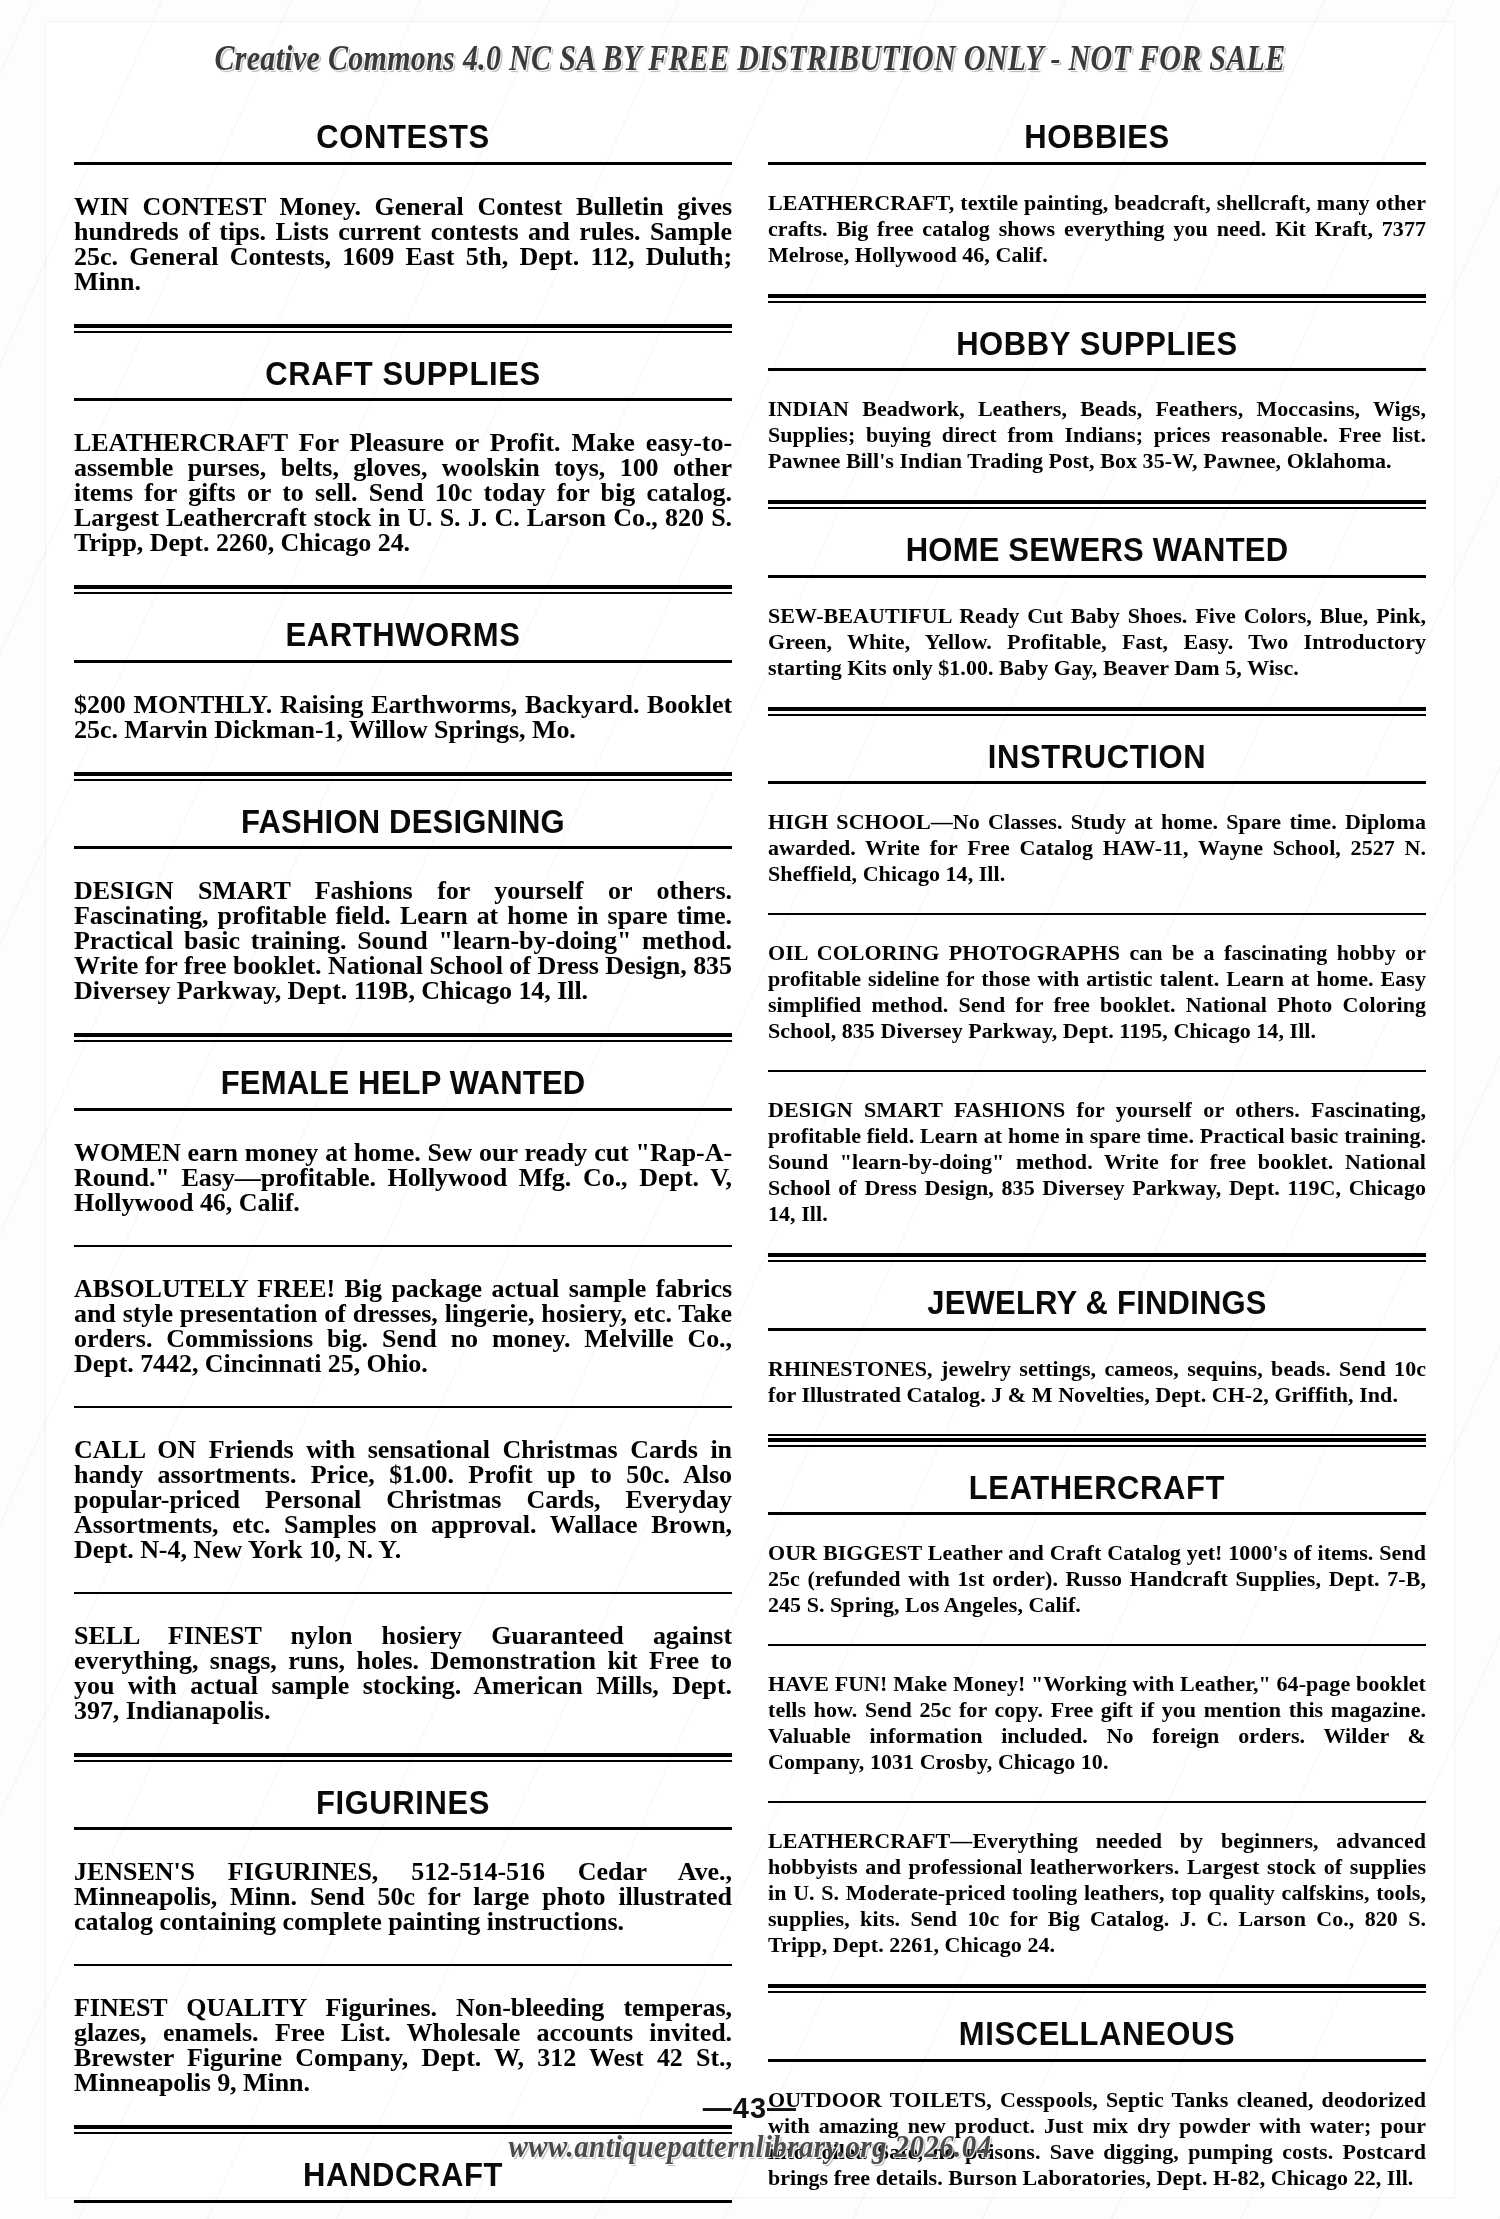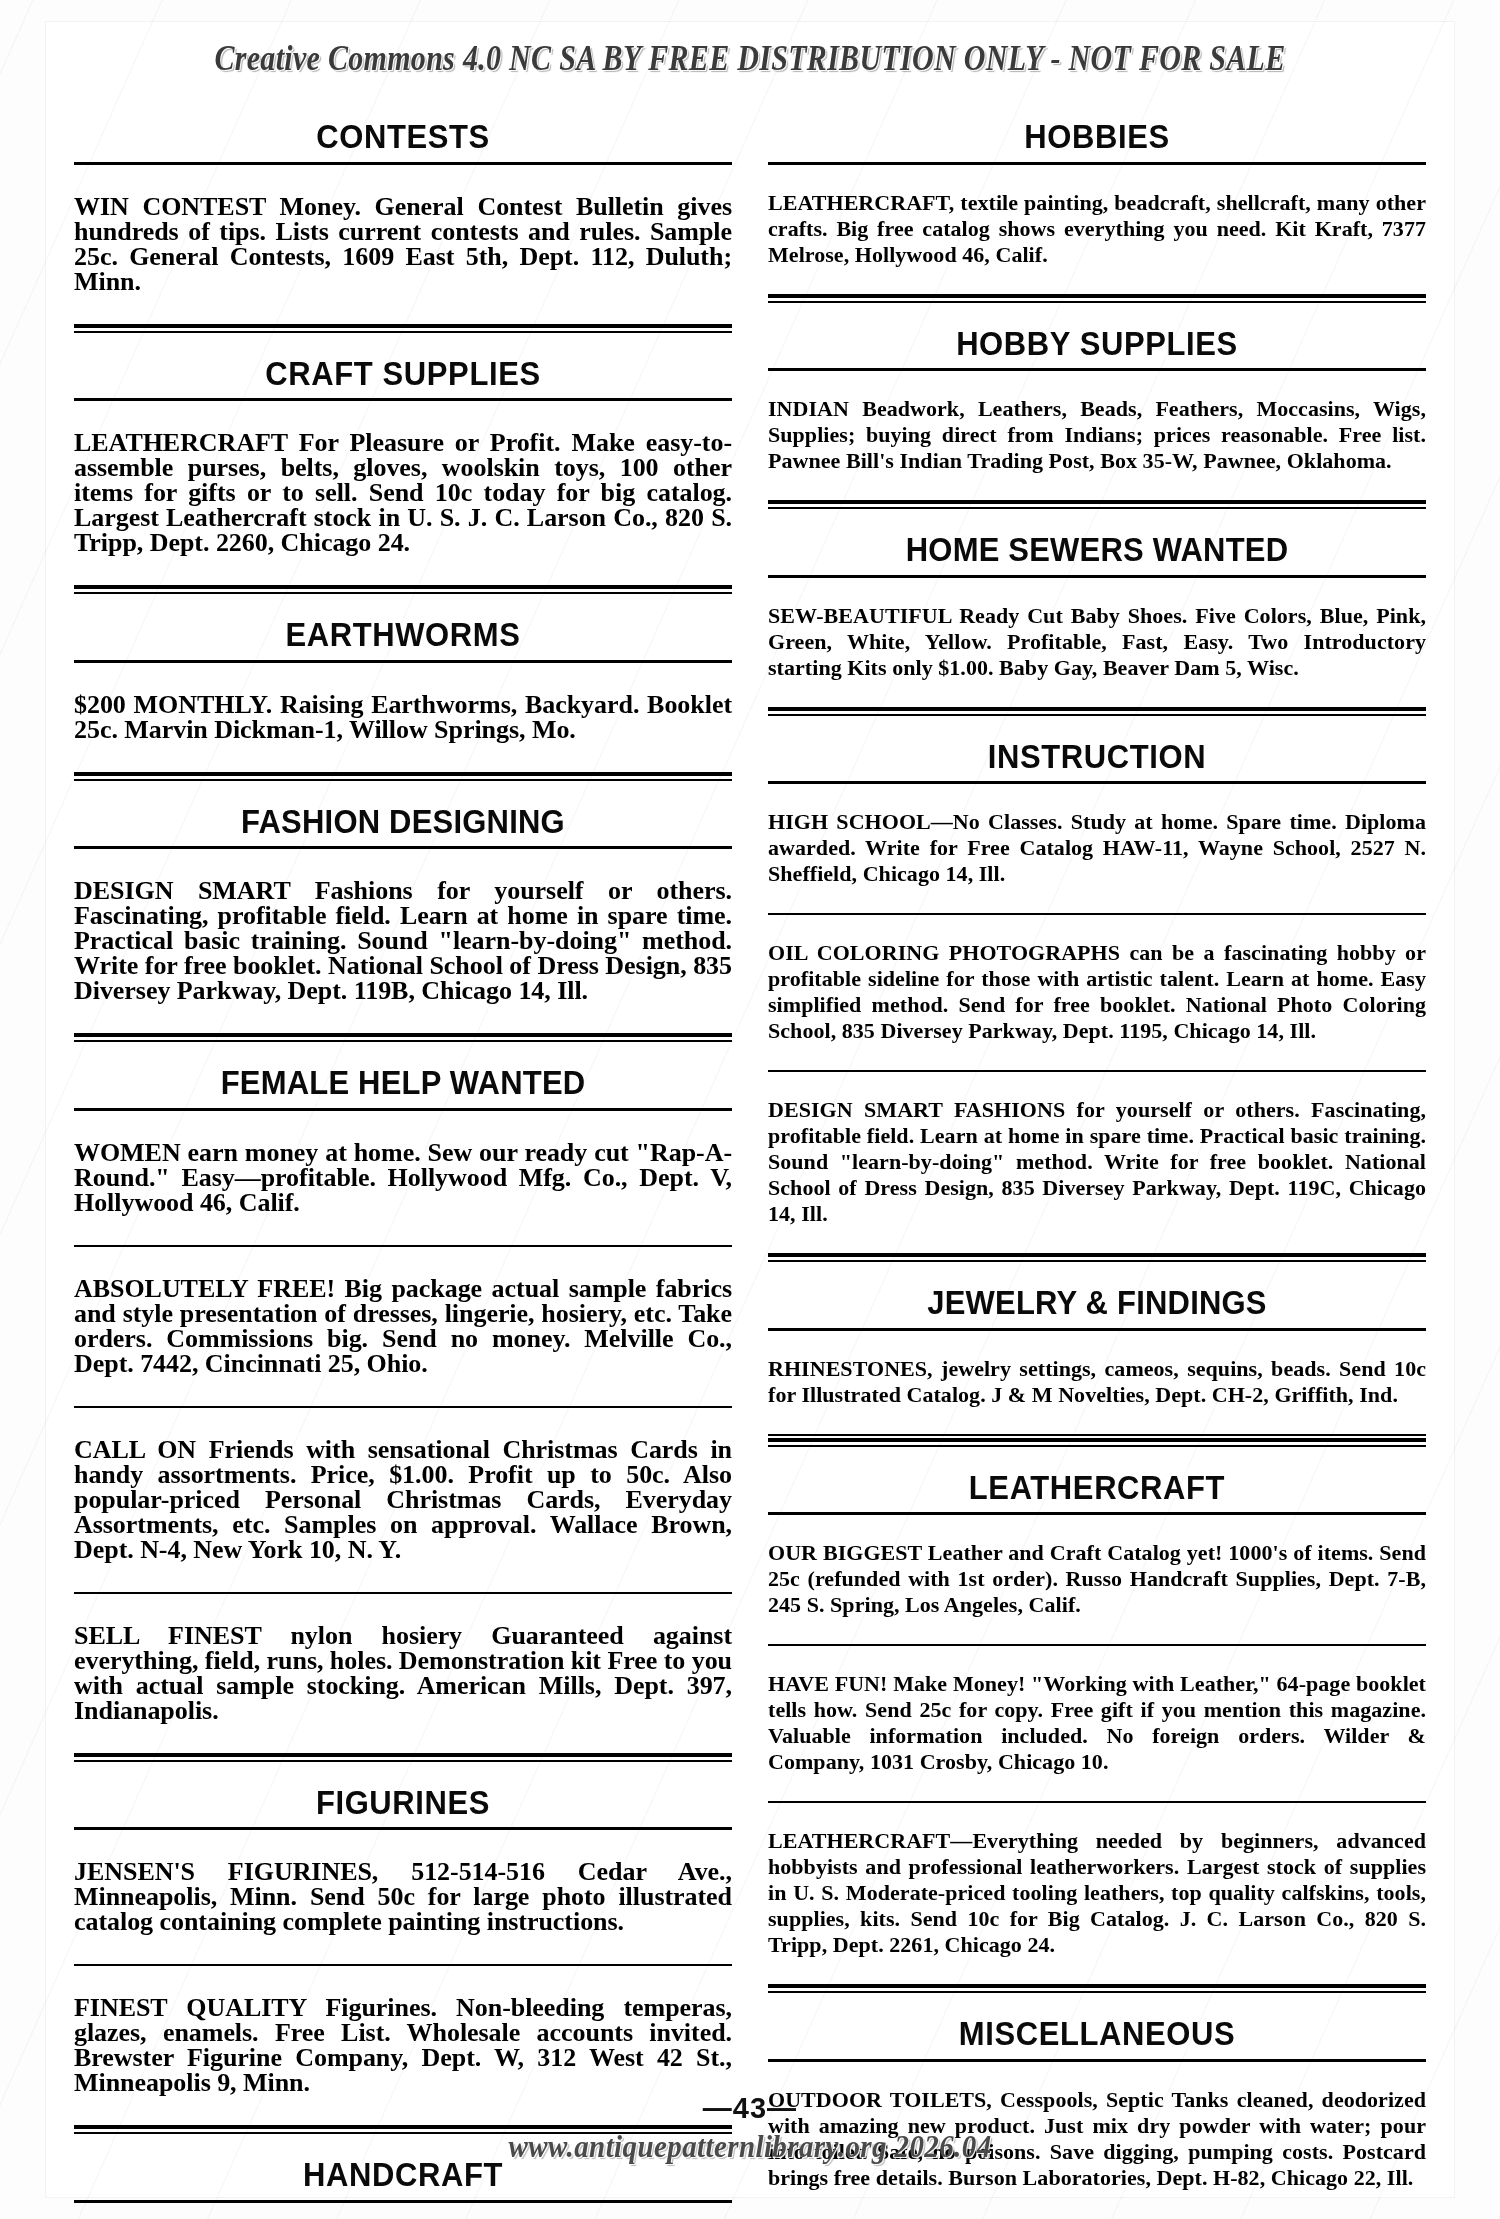--- a/index.html
+++ b/index.html
@@ -204,21 +204,21 @@
         </div>
         <div class="section">
           <div class="cat-head tight">FEMALE HELP WANTED</div>
           <div class="rule-heavy"></div>
           <p class="ad">WOMEN earn money at home. Sew our ready cut "Rap-A-Round." Easy—profitable. Hollywood Mfg. Co., Dept. V, Hollywood 46, Calif.</p>
           <div class="ad-sep"></div>
           <p class="ad">ABSOLUTELY FREE! Big package actual sample fabrics and style presentation of dresses, lingerie, hosiery, etc. Take orders. Commissions big. Send no money. Melville Co., Dept. 7442, Cincinnati 25, Ohio.</p>
           <div class="ad-sep"></div>
           <p class="ad">CALL ON Friends with sensational Christmas Cards in handy assortments. Price, $1.00. Profit up to 50c. Also popular-priced Personal Christmas Cards, Everyday Assortments, etc. Samples on approval. Wallace Brown, Dept. N-4, New York 10, N. Y.</p>
           <div class="ad-sep"></div>
-          <p class="ad">SELL FINEST nylon hosiery Guaranteed against everything, field, runs, holes. Demonstration kit Free to you with actual sample stocking. American Mills, Dept. 397, Indianapolis.</p>
+          <p class="ad">SELL FINEST nylon hosiery Guaranteed against everything, snags, runs, holes. Demonstration kit Free to you with actual sample stocking. American Mills, Dept. 397, Indianapolis.</p>
           <div class="rule-double"></div>
         </div>
         <div class="section">
           <div class="cat-head">FIGURINES</div>
           <div class="rule-heavy"></div>
           <p class="ad">JENSEN'S FIGURINES, 512-514-516 Cedar Ave., Minneapolis, Minn. Send 50c for large photo illustrated catalog containing complete painting instructions.</p>
           <div class="ad-sep"></div>
           <p class="ad">FINEST QUALITY Figurines. Non-bleeding temperas, glazes, enamels. Free List. Wholesale accounts invited. Brewster Figurine Company, Dept. W, 312 West 42 St., Minneapolis 9, Minn.</p>
           <div class="rule-double"></div>
         </div>

